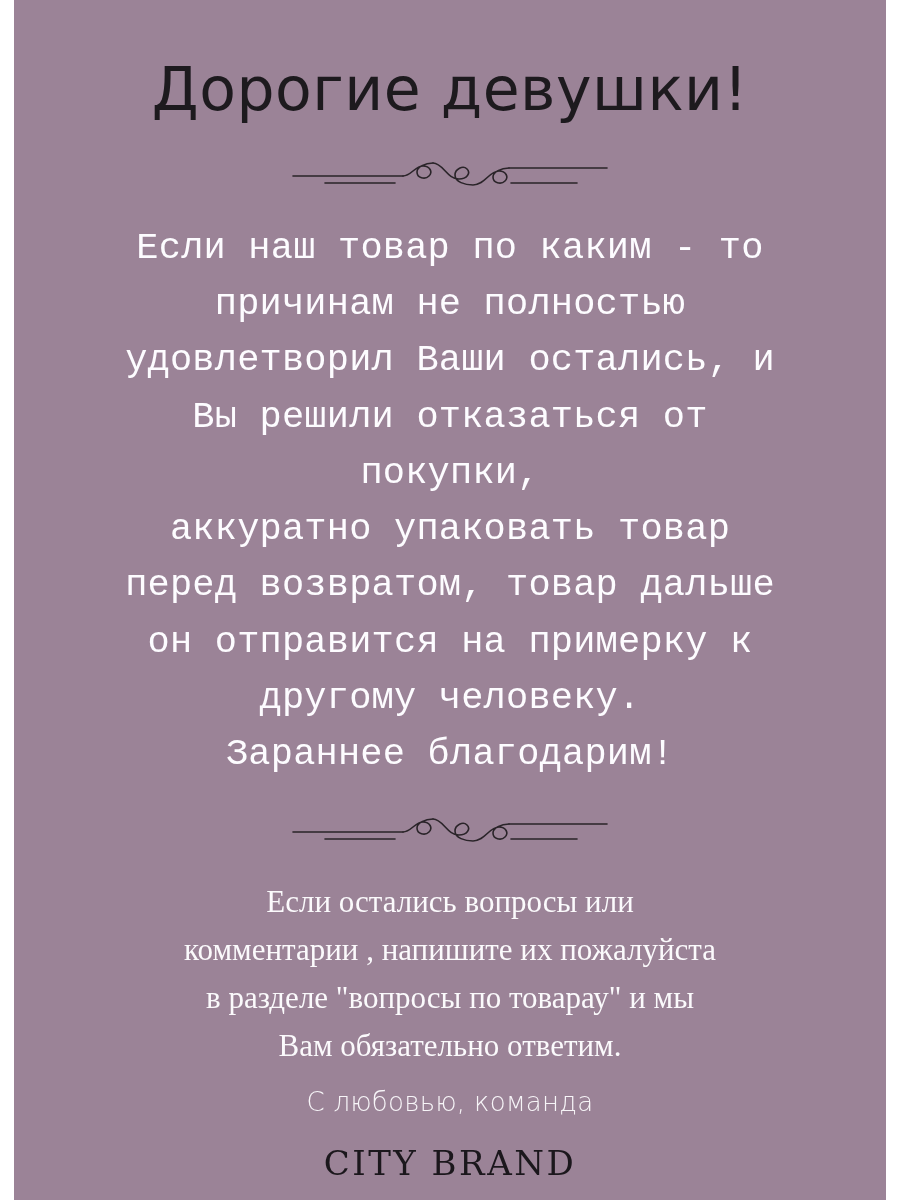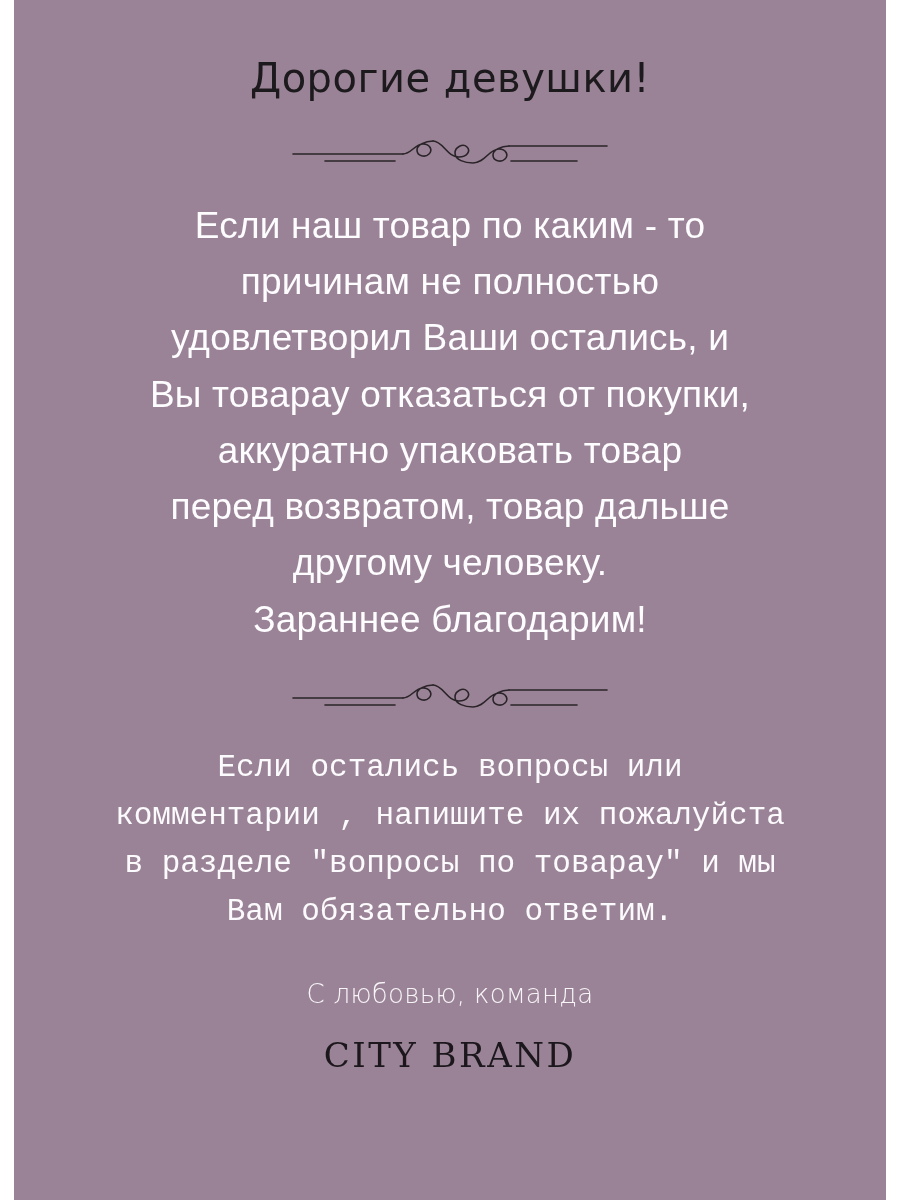--- a/index.html
+++ b/index.html
@@ -40,66 +40,66 @@
     display: flex;
     flex-direction: column;
     align-items: center;
     text-align: center;
   }
 
   .headline {
     margin-top: 56px;
     font-family: "DejaVu Sans", sans-serif;
     font-weight: 400;
-    font-size: 40px;
+    font-size: 60px;
     letter-spacing: 0.5px;
     color: #1d1a1e;
     line-height: 1.1;
   }
 
   .divider {
     margin: 30px 0 22px 0;
     width: 330px;
     height: 46px;
     color: #2a2429;
   }
   .divider svg { display: block; width: 100%; height: 100%; }
 
   .body-text {
-    font-family: Liberation Sans, sans-serif;
+    font-family: Liberation Mono, monospace;
     font-weight: 300;
     font-size: 37px;
     line-height: 1.52;
     color: #fdfcff;
     letter-spacing: 0.2px;
     max-width: 700px;
   }
   .body-text .caps {
     letter-spacing: 0.6px;
   }
 
   .divider2 {
     margin: 26px 0 24px 0;
     width: 330px;
     height: 46px;
     color: #2a2429;
   }
   .divider2 svg { display: block; width: 100%; height: 100%; }
 
   .secondary-text {
-    font-family: Liberation Mono, monospace;
+    font-family: Liberation Serif, serif;
     font-weight: 300;
     font-size: 31px;
     line-height: 1.55;
     color: #fbfafc;
     max-width: 720px;
   }
 
   .signature {
-    margin-top: 43px;
+    margin-top: 16px;
     font-family: "DejaVu Sans", sans-serif;
     font-weight: 300;
     font-size: 26px;
     color: #f7f5f8;
     letter-spacing: 0.3px;
     text-align: center;
   }
 
   .brand {
     margin-top: 26px;
@@ -130,23 +130,24 @@
         <path d="M224 16 H322"></path>
         <path d="M40 31 H110"></path>
         <path d="M226 31 H292"></path>
       </svg>
     </div>
 
     <div class="body-text">
       <div>Если наш товар по каким - то</div>
       <div>причинам не полностью</div>
       <div>удовлетворил Ваши остались, и</div>
-      <div>Вы товарау отказаться от покупки,</div>
+      <div>Вы решили отказаться от покупки,</div>
       <div>аккуратно упаковать товар</div>
       <div>перед возвратом, товар дальше</div>
+      <div>он отправится на примерку к</div>
       <div>другому человеку.</div>
       <div>Зараннее благодарим!</div>
     </div>
 
     <div class="divider2">
       <svg viewBox="0 0 330 46" fill="none" stroke="currentColor" stroke-width="1.6" stroke-linecap="round">
         <path d="M8 24 H118"></path>
         <path d="M118 24 c8 0 12 -10 20 -10 c7 0 10 6 6 10 c-4 4 -12 2 -12 -4 c0 -5 8 -9 16 -9"></path>
         <path d="M148 11 c10 0 14 16 26 16 c8 0 12 -6 8 -10 c-4 -4 -12 0 -12 6 c0 7 10 10 18 10 c12 0 16 -14 26 -14 c7 0 10 6 6 10 c-4 4 -12 2 -12 -4 c0 -5 8 -9 16 -9"></path>
         <path d="M224 16 H322"></path>

